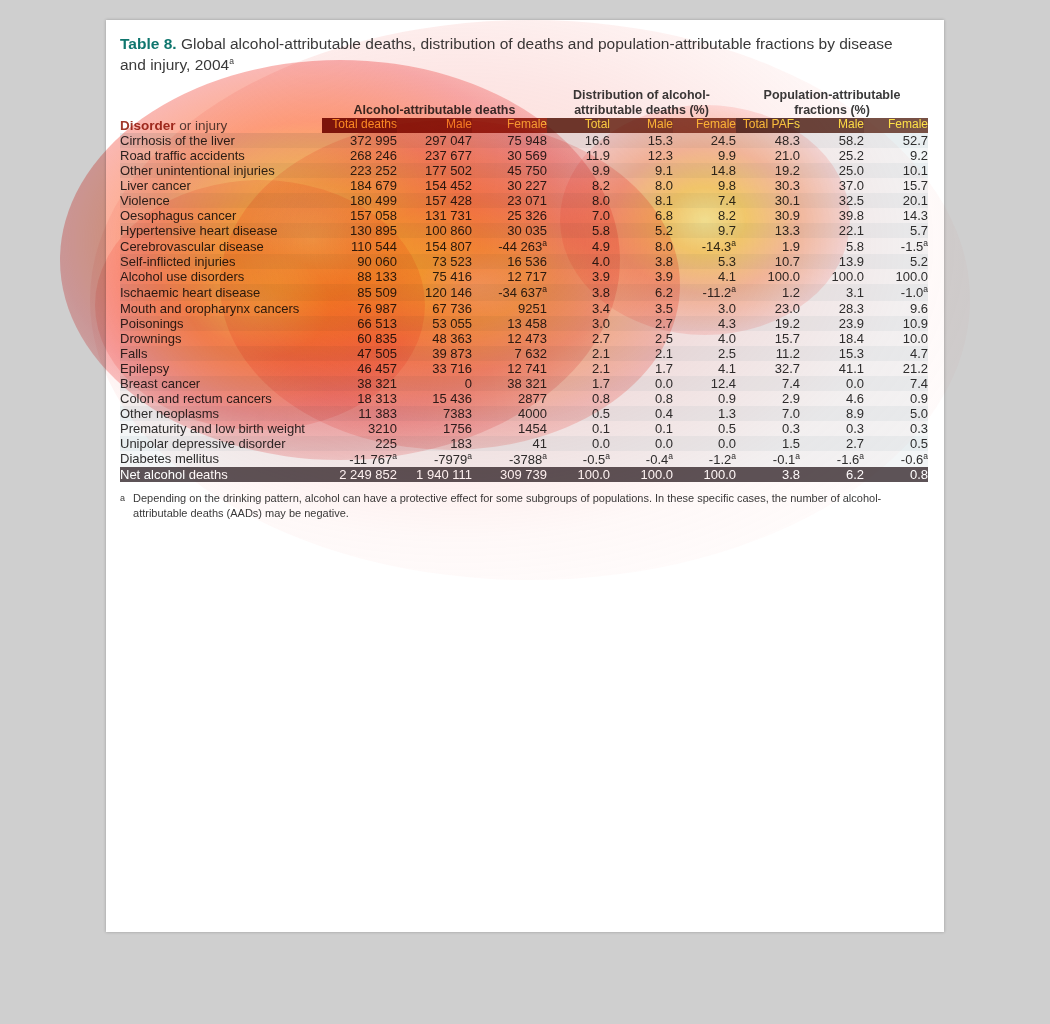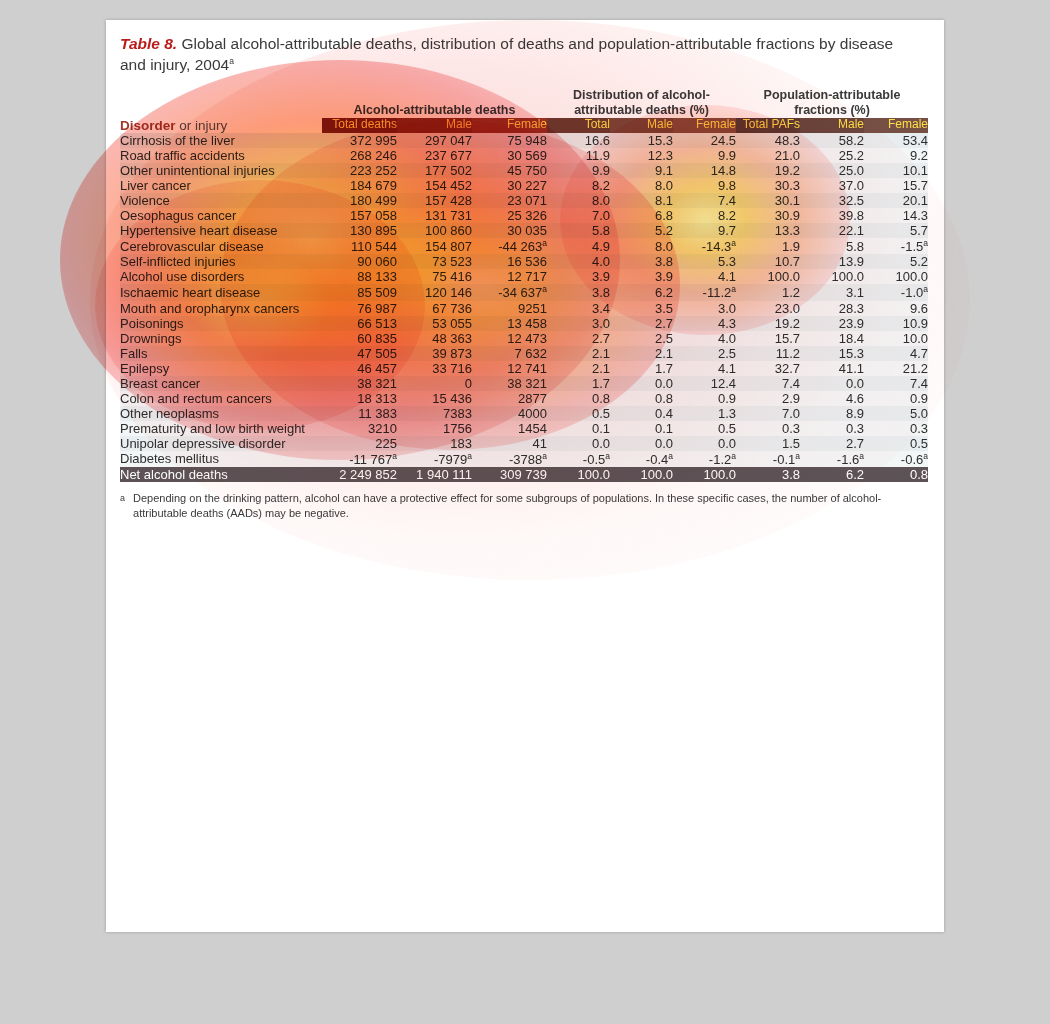--- a/index.html
+++ b/index.html
@@ -33,22 +33,21 @@
   }
   .caption {
     font-size: 15.5px;
     line-height: 1.35;
     color: #3a3a3a;
     width: 800px;
     margin-bottom: 12px;
   }
   .caption .tbl-num {
     font-weight: bold;
-    color: #b91c1c;
-    font-style: italic;
+    color: #0f766e;
   }
   table.data {
     border-collapse: collapse;
     width: 808px;
     font-size: 13px;
     color: #2e2e2e;
   }
   table.data td, table.data th {
     padding: 0;
     margin: 0;
@@ -200,21 +199,21 @@
             <tr class="band-a">
               <td class="lbl">Cirrhosis of the liver</td>
               <td class="num">372 995</td>
               <td class="num">297 047</td>
               <td class="num">75 948</td>
               <td class="num">16.6</td>
               <td class="num">15.3</td>
               <td class="num">24.5</td>
               <td class="num">48.3</td>
               <td class="num">58.2</td>
-              <td class="num">53.4</td>
+              <td class="num">52.7</td>
             </tr>
             <tr class="band-b">
               <td class="lbl">Road traffic accidents</td>
               <td class="num">268 246</td>
               <td class="num">237 677</td>
               <td class="num">30 569</td>
               <td class="num">11.9</td>
               <td class="num">12.3</td>
               <td class="num">9.9</td>
               <td class="num">21.0</td>

